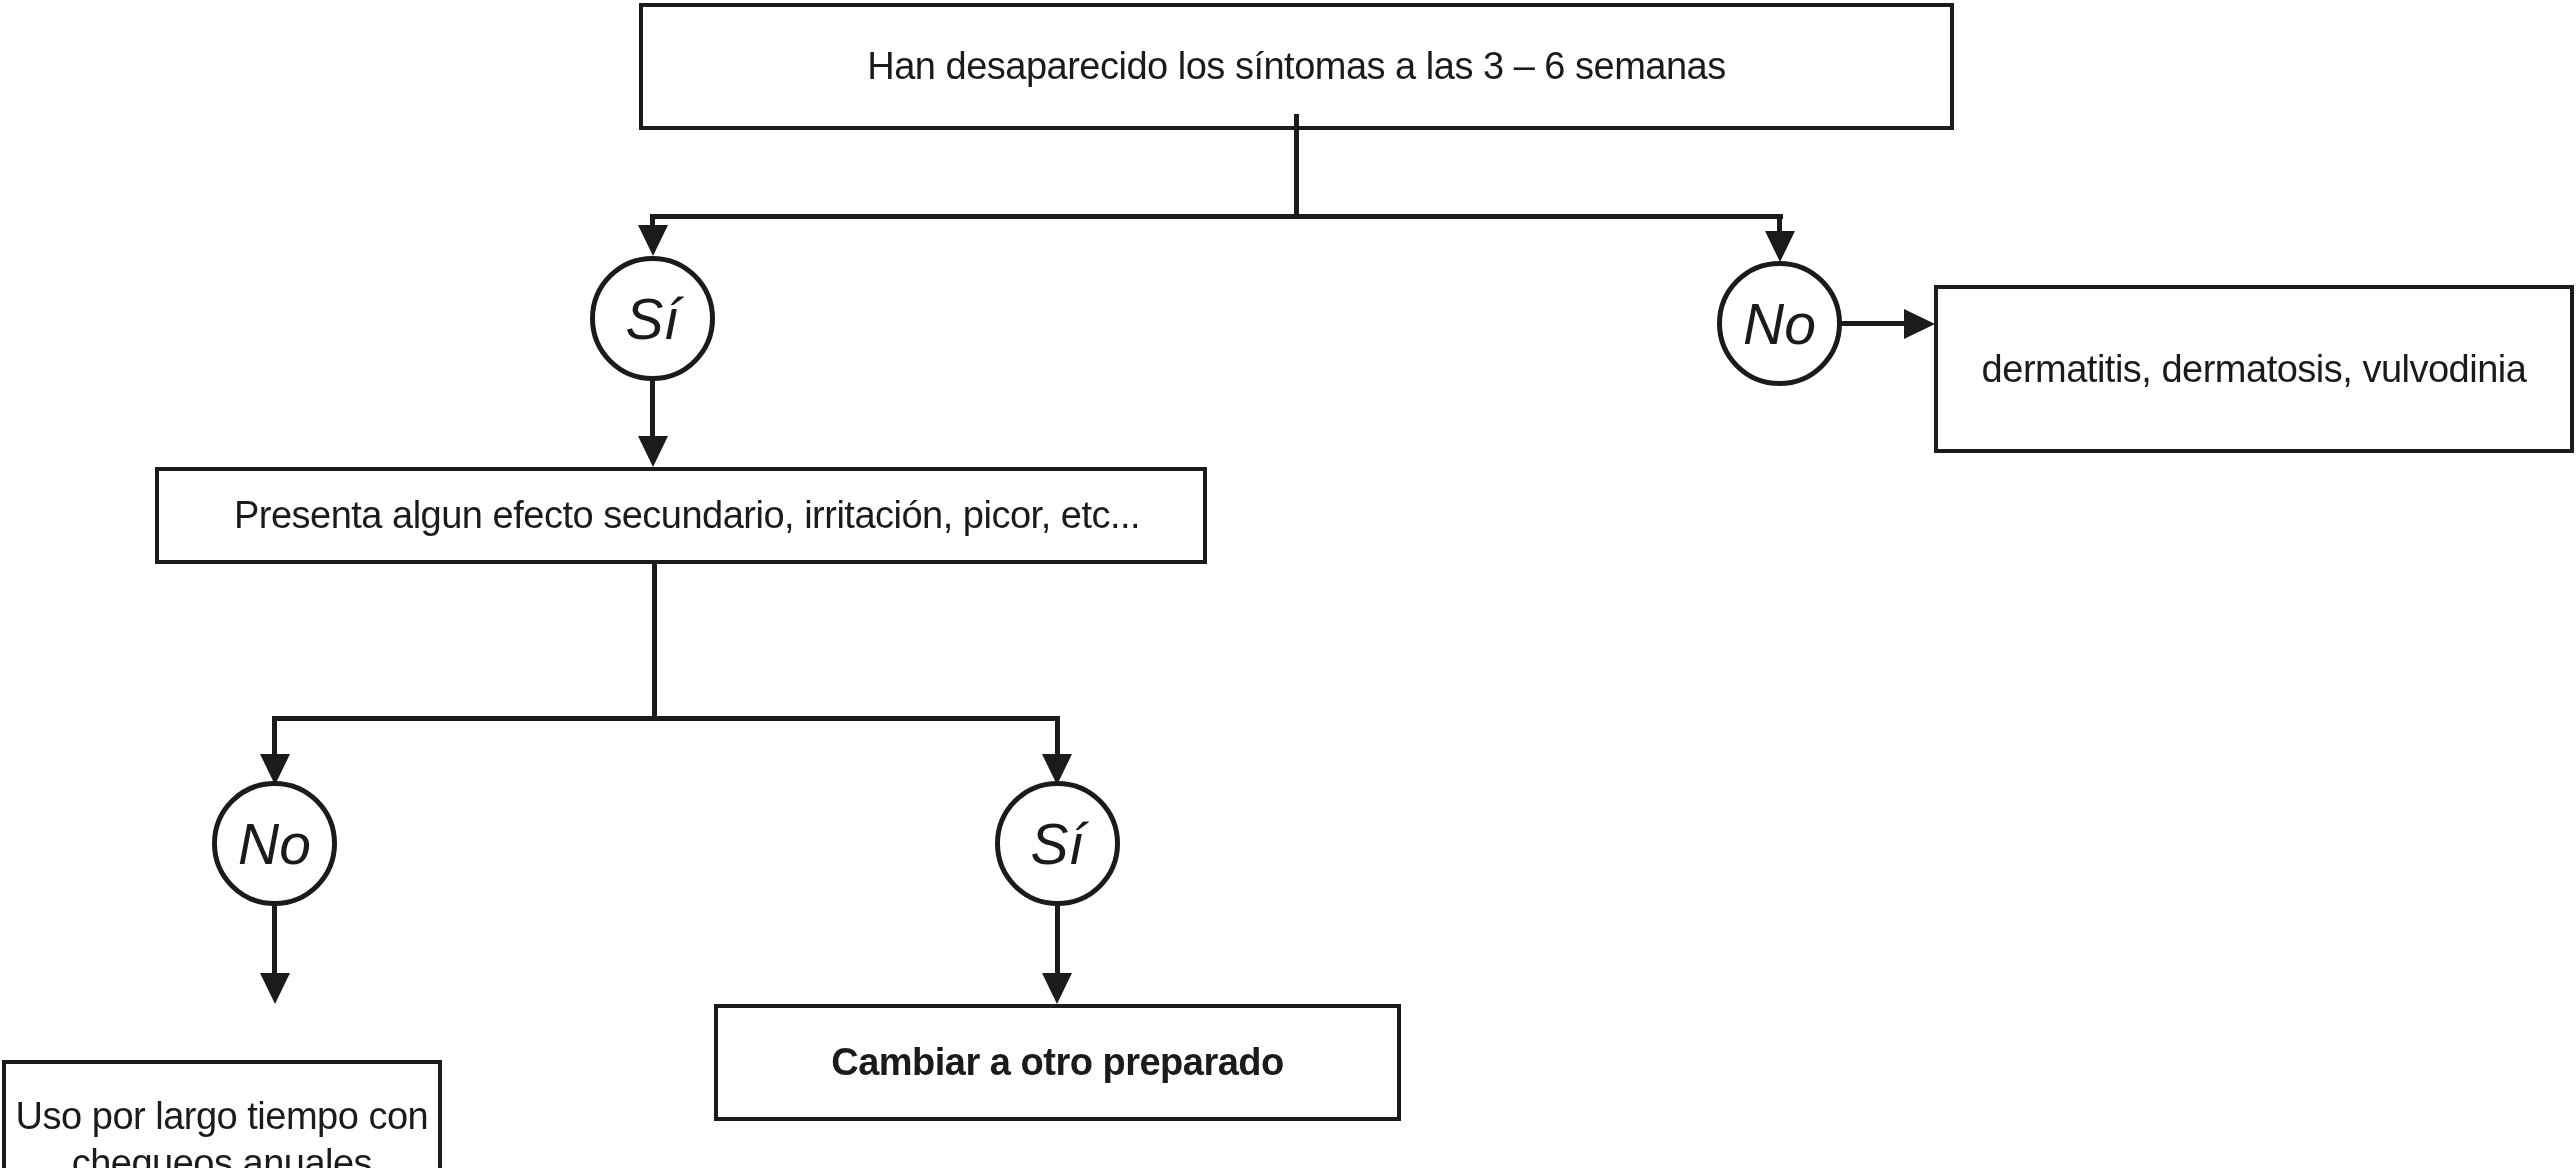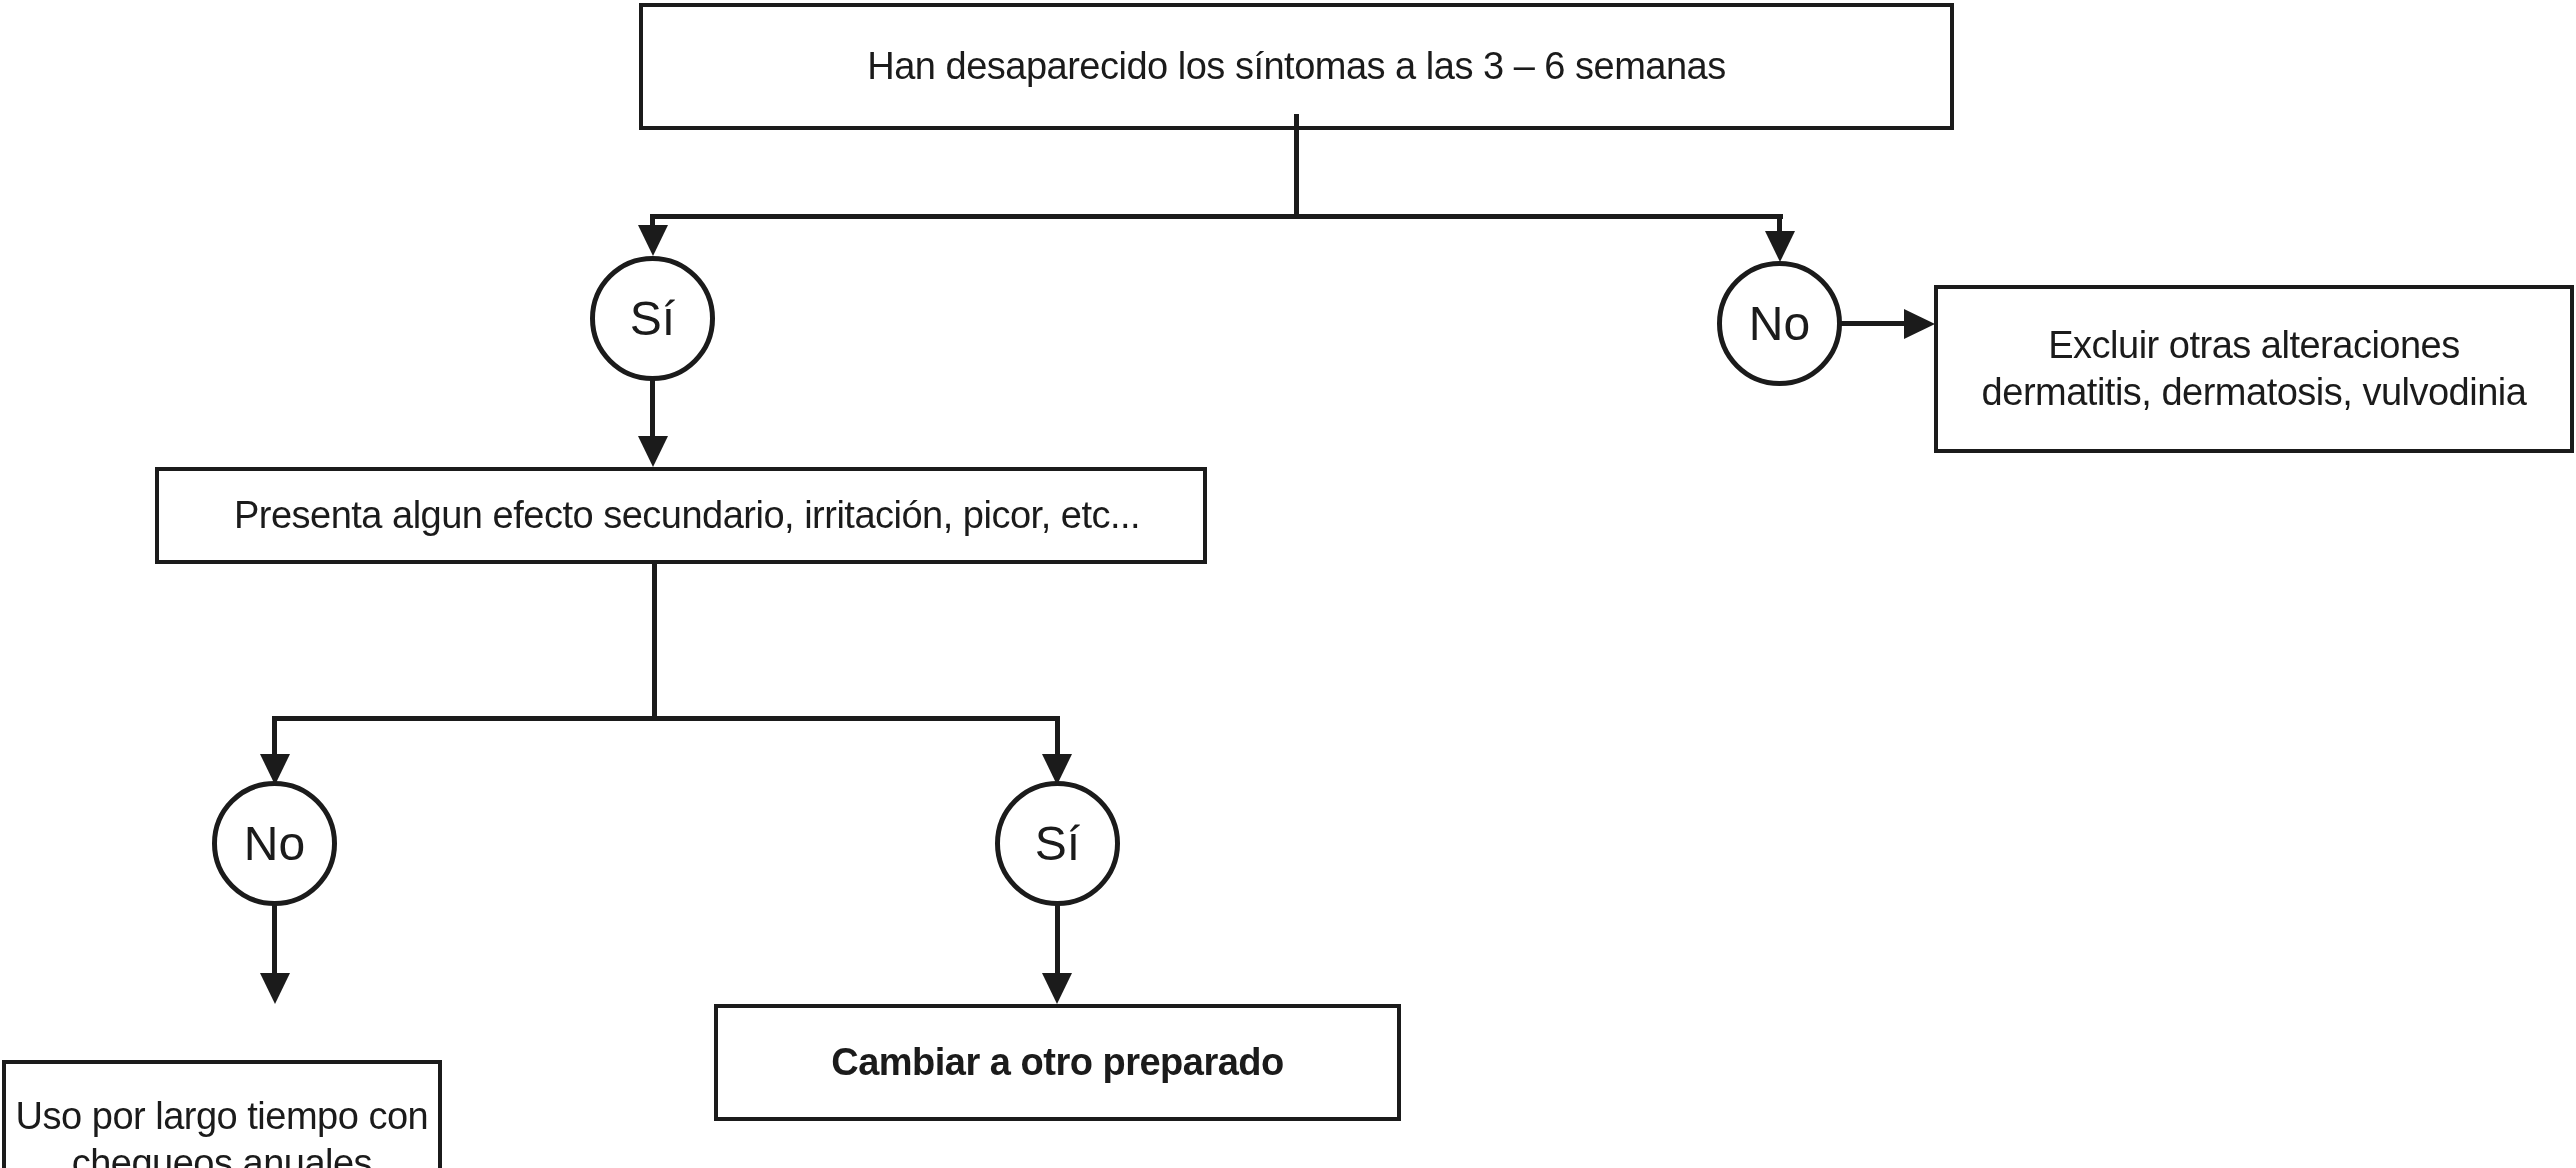--- a/index.html
+++ b/index.html
@@ -38,23 +38,24 @@
   }
   .circle {
     position: absolute;
     box-sizing: border-box;
     border: 5.8px solid var(--ink);
     border-radius: 50%;
     background: var(--bg);
     display: flex;
     align-items: center;
     justify-content: center;
-    font-size: 48px;
+    font-size: 57px;
     width: 125px;
     height: 125px;
+    font-style: italic;
   }
   .line {
     position: absolute;
     background: var(--ink);
   }
   .tri-down {
     position: absolute;
     width: 0;
     height: 0;
     border-left: 15.4px solid transparent;
@@ -95,21 +96,20 @@
   </div>
 
   <div class="circle" style="left:1717px; top:261px;">
     <span>No</span>
   </div>
 
   <div class="line" style="left:1838px; top:321px; width:68px; height:4.8px;"></div>
   <div class="tri-right" style="left:1904px; top:309px;"></div>
 
   <div class="box two-line" style="left:1934px; top:285px; width:640px; height:168px;">
-    <span>Excluir otras alteraciones</span>
     <span>dermatitis, dermatosis, vulvodinia</span>
   </div>
 
   <div class="line" style="left:650px; top:379px; width:4.8px; height:60px;"></div>
   <div class="tri-down" style="left:638px; top:436px;"></div>
 
   <div class="box" style="left:155px; top:467px; width:1052px; height:97px;padding-left:12px;">
     <span>Presenta algun efecto secundario, irritación, picor, etc...</span>
   </div>
 

